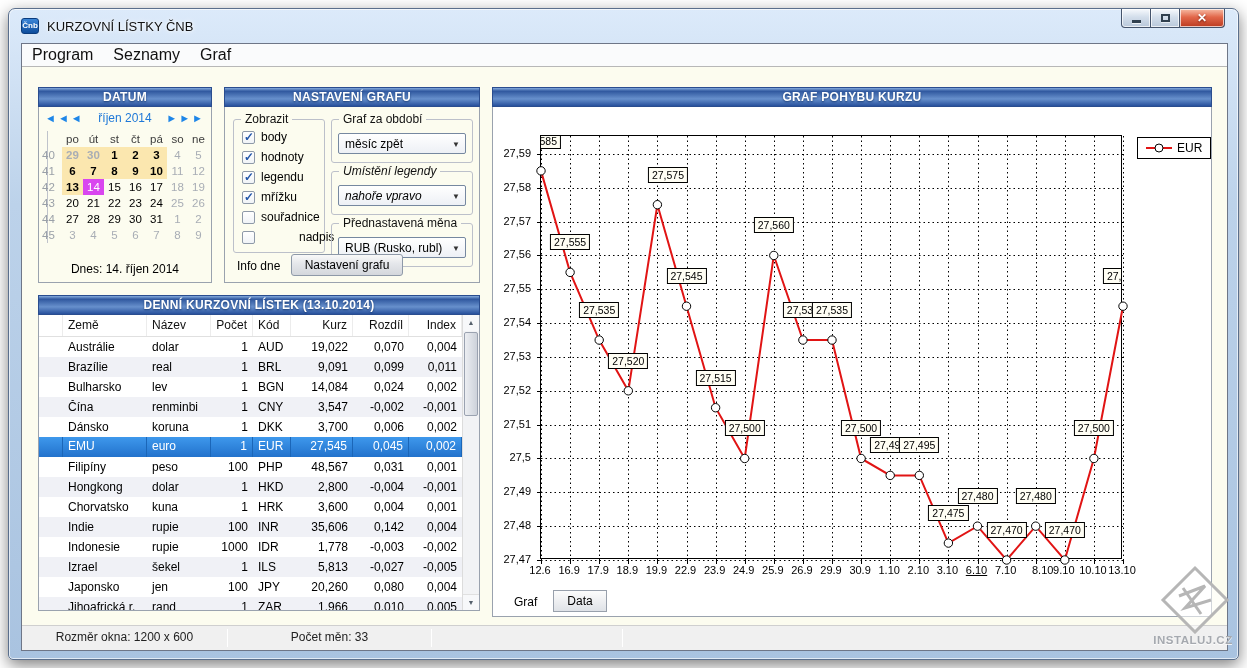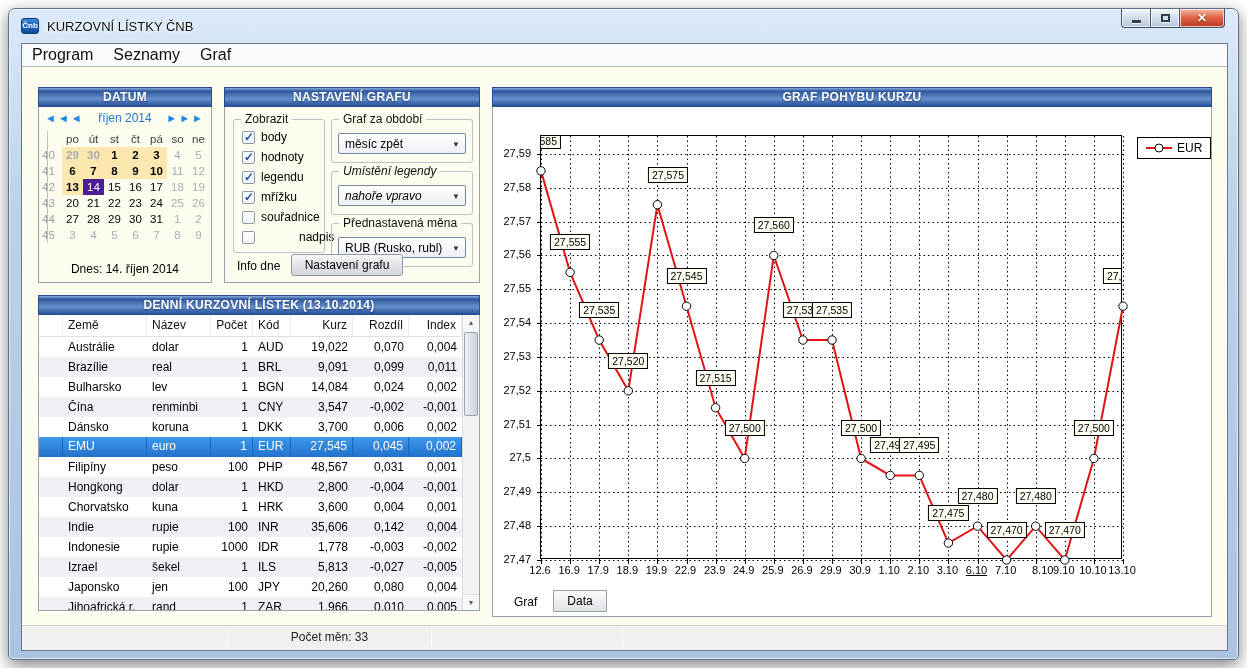--- a/index.html
+++ b/index.html
@@ -55,21 +55,21 @@
   .cal-arrows-l { position:absolute; left:1px; top:1px; letter-spacing:2px; }
   .cal-arrows-r { position:absolute; right:1px; top:1px; letter-spacing:2px; }
   .cal-arrow { cursor:default; }
   .cal-month { position:absolute; left:0; right:0; text-align:center; font-size:12px; color:#1e78d8; }
   .cal-grid { position:absolute; left:3px; top:24px; display:grid; grid-template-columns:20px repeat(7,21px); grid-auto-rows:16px; font-size:11.5px; }
   .c-wk { color:#9aa0a8; text-align:right; line-height:16px; border-right:1px solid #bfc3cb; margin-right:14px; }
   .c-dh { text-align:center; line-height:16px; color:#3c3c3c; }
   .c-day { text-align:center; line-height:16px; color:#000; cursor:default; }
   .c-day.dim { color:#a8adb5; }
   .c-day.hl { background:#fbe7af; font-weight:bold; }
-  .c-day.sel { background:#4c1d95; color:#fff; }
+  .c-day.sel { background:#d946ef; color:#fff; }
   .cal-today { position:absolute; left:0; right:0; bottom:6px; text-align:center; font-size:12px; color:#000; }
 
   
   .group { position:absolute; border:1px solid #bcc0ca; border-radius:3px; }
   .g-label { position:absolute; top:-8px; left:7px; background:#fcfcef; padding:0 4px; font-size:12px; color:#111; white-space:nowrap; }
   .g-zobrazit { left:8px; top:12px; width:92px; height:134px; }
   .cb-row { position:absolute; left:8px; display:flex; gap:6px; align-items:center; font-size:12px; cursor:default; }
   .cb-box { width:13px; height:13px; border:1px solid #8e99a8; border-radius:2px; background:linear-gradient(#fff,#f0f3f7); position:relative; flex:0 0 auto; }
   .cb-box.checked::after { content:"✓"; position:absolute; left:1px; top:-2px; color:#2456a8; font-size:12px; font-weight:bold; }
   .g-right { left:106px; width:142px; height:44px; }
@@ -606,21 +606,30 @@
             <div class="tabs" id="chart-tabs">
                 <span class="tab active">Graf</span>
                 <span class="tab inactive">Data</span>
               </div>
           </div>
         </div>
 
       </div>
 
       <div class="statusbar">
+        <div class="sb-cell" style="left:0;width:205px;">Rozměr okna: 1200 x 600</div>
         <div class="sb-sep" style="left:205px;"></div>
         <div class="sb-cell" style="left:206px;width:203px;">Počet měn: 33</div>
         <div class="sb-sep" style="left:409px;"></div>
         <div class="sb-sep" style="left:600px;"></div>
       </div>
     </div>
   </div>
 
+  <div class="watermark">
+    <svg width="104" height="70">
+      <path d="M52 4 L84 36 L52 68 L20 36 Z" fill="rgba(255,255,255,0.55)" stroke="#b6b6b6" stroke-width="3"></path>
+      <path d="M36 32 L62 22 L42 44 L68 36" fill="none" stroke="#b6b6b6" stroke-width="3"></path>
+      <path d="M40 24 L58 50" fill="none" stroke="#b6b6b6" stroke-width="3"></path>
+    </svg>
+    <div class="wm-text">INSTALUJ.CZ</div>
+  </div>
 </div>
 
 </body></html>

